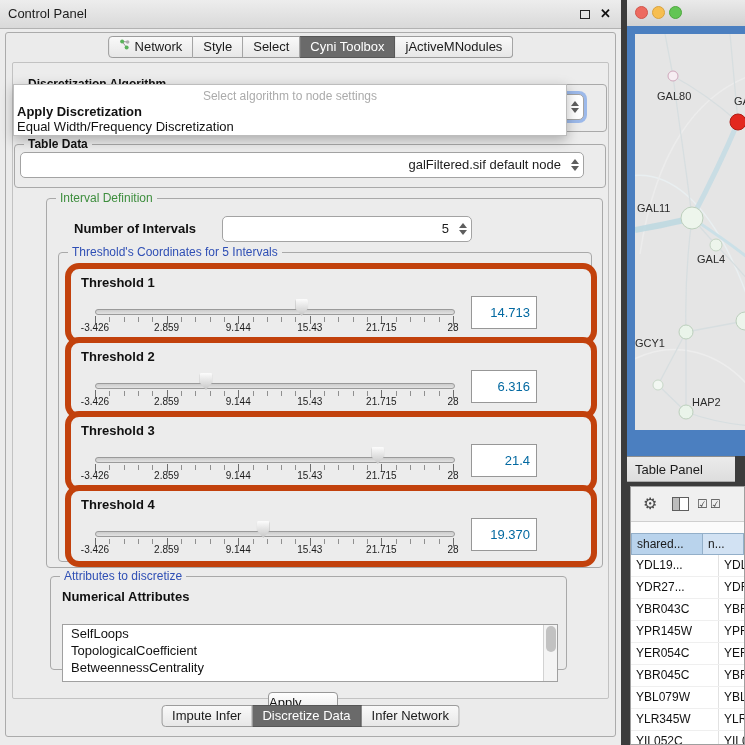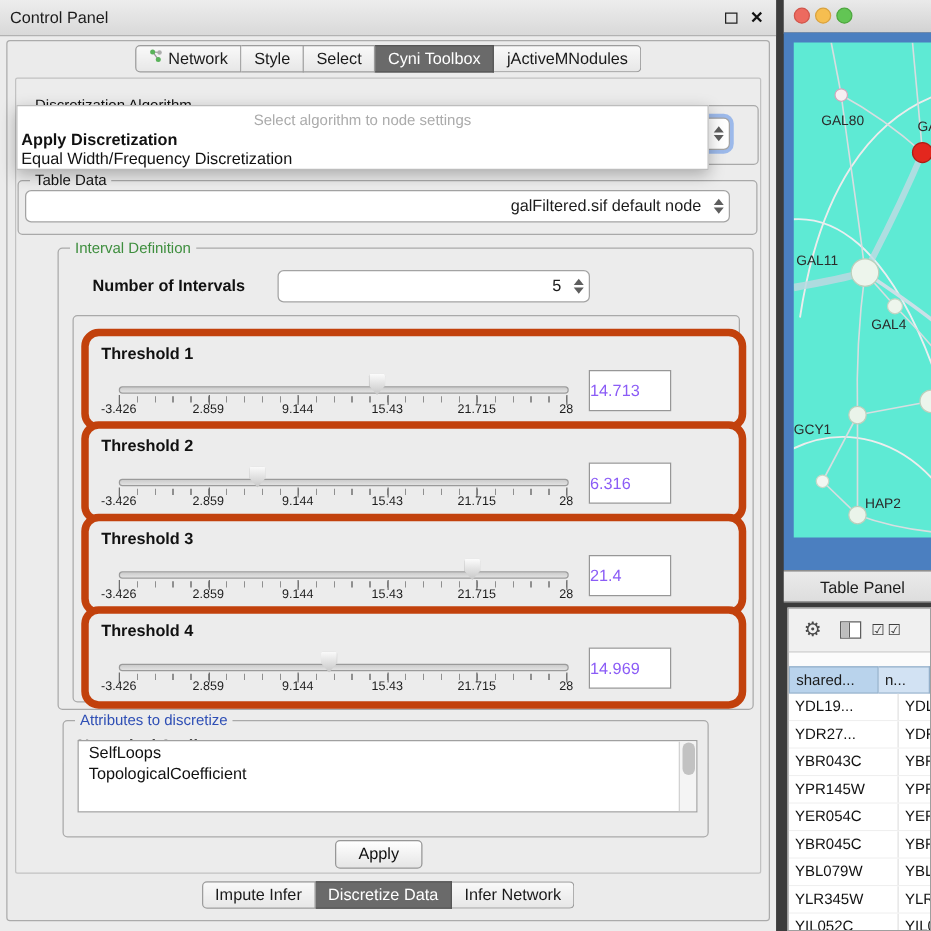--- a/index.html
+++ b/index.html
@@ -22,21 +22,21 @@
   .tabstrip.bottom{top:705px;}
   .tab{display:flex;gap:5px;padding:2px 10px;font-size:13px;color:#1a1a1a;line-height:16px;
     background:linear-gradient(#F9F9F9,#E7E7E7);border:1px solid #9C9C9C;border-left:none;cursor:default;white-space:nowrap;}
   .tab:first-child{border-left:1px solid #9C9C9C;border-radius:4px 0 0 4px;}
   .tab:last-child{border-radius:0 4px 4px 0;}
   .tab.selected{background:#6A6A6A;color:#fff;border-color:#565656;}
   .net-ico{display:inline-flex;}
 
   .group{position:absolute;border:1px solid #A9A9A9;border-radius:4px;}
   .gtitle{position:absolute;top:-8px;left:9px;background:#ECECEC;padding:0 4px;font-size:12px;color:#111;white-space:nowrap;}
-  .gtitle.bold{font-weight:normal;}
+  .gtitle.bold{font-weight:bold;}
   .gtitle.green{color:#3E8E3E;}
   .gtitle.blue{color:#2F4FB5;}
 
   .combo{position:absolute;background:#fff;border:1px solid #A3A3A3;border-radius:5px;font-size:13px;color:#1c1c1c;}
   .combo .ctxt{position:absolute;left:9px;top:0;right:22px;overflow:hidden;white-space:nowrap;text-align:right;}
   .stepper{position:absolute;right:4px;top:50%;transform:translateY(-50%);display:flex;flex-direction:column;align-items:center;gap:2px;}
   .arr-up{width:0;height:0;border-left:4px solid transparent;border-right:4px solid transparent;border-bottom:5px solid #5E5E5E;}
   .arr-dn{width:0;height:0;border-left:4px solid transparent;border-right:4px solid transparent;border-top:5px solid #5E5E5E;}
   .focus-ring{box-shadow:0 0 0 3px rgba(104,152,233,0.6);}
 
@@ -54,47 +54,47 @@
   .track{position:absolute;left:0;top:40px;width:100%;height:4px;background:linear-gradient(#CCCCCC,#E2E2E2);
     border:1px solid #9A9A9A;border-radius:3px;}
   .ticks{position:absolute;left:0;top:48px;width:359px;height:5px;
     background-image:repeating-linear-gradient(to right,#8F8F8F 0px,#8F8F8F 1px,transparent 1px,transparent 14.32px);}
   .majortick{position:absolute;top:47px;width:1px;height:8px;background:#6E6E6E;}
   .thumb{position:absolute;top:30px;width:13px;height:17px;transform:translateX(-50%);
     background:linear-gradient(#FCFCFC,#C6C6C6);clip-path:polygon(8% 0,92% 0,100% 12%,100% 55%,50% 100%,0 55%,0 12%);
     filter:drop-shadow(0 0 1px #777);}
   .ticklabel{position:absolute;top:53px;transform:translateX(-50%);font-size:10px;color:#1c1c1c;white-space:nowrap;}
   .valbox{position:absolute;left:400px;top:27px;width:58px;height:31px;background:#fff;border:1px solid #979797;
-    font-size:13px;color:#8b5cf6;line-height:31px;padding-right:6px;box-sizing:content-box;}
-
-  .listbox{position:absolute;left:62px;top:592px;width:494px;height:56px;background:#fff;border:1px solid #A0A0A0;overflow:hidden;}
+    font-size:13px;color:#0369a1;line-height:31px;text-align:right;padding-right:6px;box-sizing:content-box;}
+
+  .listbox{position:absolute;left:62px;top:624px;width:494px;height:56px;background:#fff;border:1px solid #A0A0A0;overflow:hidden;}
   .list-item{padding:1px 0 1px 8px;font-size:13px;color:#111;line-height:15px;white-space:nowrap;}
   .vscroll{position:absolute;right:0;top:0;bottom:0;width:13px;background:#F4F4F4;border-left:1px solid #D2D2D2;}
   .vthumb{position:absolute;right:1px;top:1px;width:10px;height:26px;background:#C2C2C2;border-radius:5px;}
 
-  .apply-btn{position:absolute;left:268px;top:672px;width:68px;height:21px;border:1px solid #979797;border-radius:4px;
-    background:linear-gradient(#FFFFFF,#E5E5E5);font-size:13px;color:#111;text-align:center;line-height:20px;}
+  .apply-btn{position:absolute;left:268px;top:692px;width:68px;height:21px;border:1px solid #979797;border-radius:4px;
+    background:linear-gradient(#FFFFFF,#E5E5E5);font-size:13px;color:#111;line-height:20px;}
 
   
   .gap{position:absolute;left:621px;top:0;width:6px;height:745px;background:#3C3C3C;}
   .rp{position:absolute;left:627px;top:0;width:118px;height:745px;background:#3C3C3C;}
   .nwin{position:absolute;left:0;top:0;width:118px;height:456px;}
   .ntitle{position:absolute;left:0;top:0;width:100%;height:26px;background:linear-gradient(#EAEAEA,#D2D2D2);
     border-bottom:1px solid #A8A8A8;}
   .light{position:absolute;top:6px;width:13px;height:13px;border-radius:50%;box-sizing:border-box;}
   .light.red{left:8px;background:#ED6A5F;border:1px solid #D1564C;}
   .light.yellow{left:25px;background:#F6BE50;border:1px solid #D9A23E;}
   .light.green{left:42px;background:#62C554;border:1px solid #4EA73F;}
   .nframe{position:absolute;left:0;top:26px;width:118px;height:430px;background:#4B7FC0;}
-  .ncanvas{position:absolute;left:8px;top:8px;width:110px;height:396px;background:#5eead4;overflow:hidden;}
+  .ncanvas{position:absolute;left:8px;top:8px;width:110px;height:396px;background:#e5e5e5;overflow:hidden;}
   .e{stroke:#D7DEE0;stroke-width:1.3;fill:none;}
   .nlabel{font-size:11px;fill:#2b2b2b;}
 
-  .tpbar{position:absolute;left:0;top:456px;width:118px;height:26px;background:linear-gradient(#EBEBEB,#DDDDDD);
-    border-top:1px solid #8E8E8E;border-bottom:1px solid #ABABAB;box-sizing:border-box;text-align:center;}
+  .tpbar{position:absolute;left:0;top:456px;width:108px;height:26px;background:linear-gradient(#EBEBEB,#DDDDDD);
+    border-top:1px solid #8E8E8E;border-bottom:1px solid #ABABAB;box-sizing:border-box;}
   .tpbar span{display:block;padding:5px 0 0 8px;font-size:13px;color:#1c1c1c;}
 
   .tbl{position:absolute;left:3px;top:486px;width:115px;height:259px;background:#FBFBFB;border:1px solid #9F9F9F;
     box-sizing:border-box;overflow:hidden;}
   .ttoolbar{position:absolute;left:0;top:0;width:100%;height:34px;background:#F0F0F0;border-bottom:1px solid #CFCFCF;}
   .gear{position:absolute;left:12px;top:7px;font-size:16px;color:#4A4A4A;}
   .colicon{position:absolute;left:41px;top:10px;width:15px;height:12px;border:1px solid #5E5E5E;background:#fff;}
   .colicon::before{content:"";position:absolute;left:6px;top:0;width:1px;height:100%;background:#5E5E5E;}
   .colicon::after{content:"";position:absolute;left:0;top:0;width:6px;height:100%;background:#BDBDBD;}
   .cbx{position:absolute;top:10px;font-size:12px;color:#3F3F3F;}
@@ -184,20 +184,21 @@
     <span class="field-label" style="left:74px;top:221px;">Number of Intervals</span>
     <div class="combo" style="left:222px;top:216px;width:248px;height:24px;">
       <span class="ctxt" style="line-height:24px;">5</span>
       <span class="stepper">
           <span class="arr-up"></span>
           <span class="arr-dn"></span>
         </span>
     </div>
 
     <div class="group" id="thrGroup" style="left:58px;top:252px;width:532px;height:308px;">
+      <span class="gtitle blue">Threshold's Coordinates for 5 Intervals</span>
     <div class="thr-panel" style="top: 10px;">
     <div class="thr-label">Threshold 1</div>
     <div class="slider-zone">
       <div class="track"></div>
       <div class="ticks"></div>
       <div class="thumb" style="left: 57.7197%;"></div>
     <span class="majortick" style="left: 0%;"></span>
             <span class="ticklabel" style="left: 0%;">-3.426</span>
             <span class="majortick" style="left: 20%;"></span>
             <span class="ticklabel" style="left: 20%;">2.859</span>
@@ -266,34 +267,35 @@
             <span class="ticklabel" style="left: 20%;">2.859</span>
             <span class="majortick" style="left: 40%;"></span>
             <span class="ticklabel" style="left: 40%;">9.144</span>
             <span class="majortick" style="left: 60%;"></span>
             <span class="ticklabel" style="left: 60%;">15.43</span>
             <span class="majortick" style="left: 80%;"></span>
             <span class="ticklabel" style="left: 80%;">21.715</span>
             <span class="majortick" style="left: 100%;"></span>
             <span class="ticklabel" style="left: 100%;">28</span>
           </div>
-    <div class="valbox">14.969</div>
+    <div class="valbox">19.370</div>
   </div>
       </div>
 
     <div class="group" style="left:50px;top:576px;width:515px;height:92px;">
       <span class="gtitle blue">Attributes to discretize</span>
     </div>
     <span class="field-label" style="left:62px;top:589px;">Numerical Attributes</span>
     <div class="listbox" id="attrList">
       <div class="vscroll">
           <div class="vthumb"></div>
         </div>
     <div class="list-item">SelfLoops</div>
         <div class="list-item">TopologicalCoefficient</div>
+        <div class="list-item">BetweennessCentrality</div>
       </div>
 
     <div class="apply-btn">Apply</div>
 
     <div class="tabstrip bottom" id="bottomTabs">
         <div class="tab">
           <span>Impute Infer</span>
         </div>
         <div class="tab selected">
           <span>Discretize Data</span>

